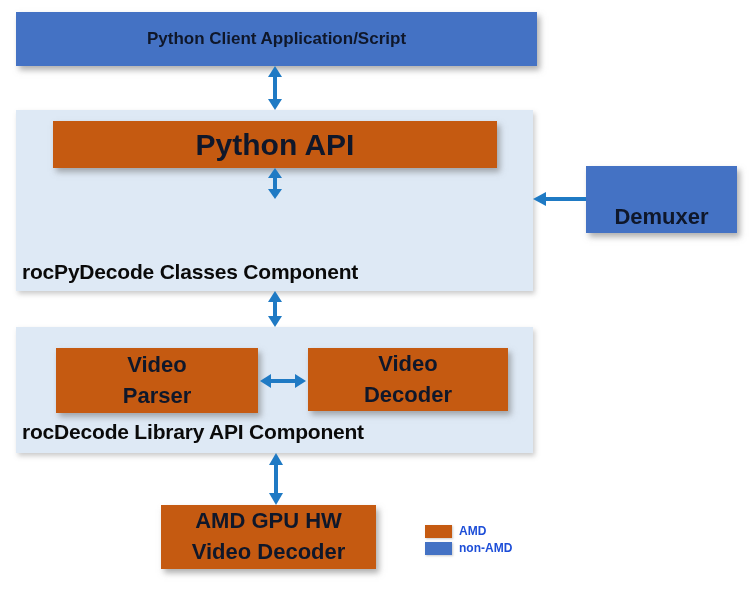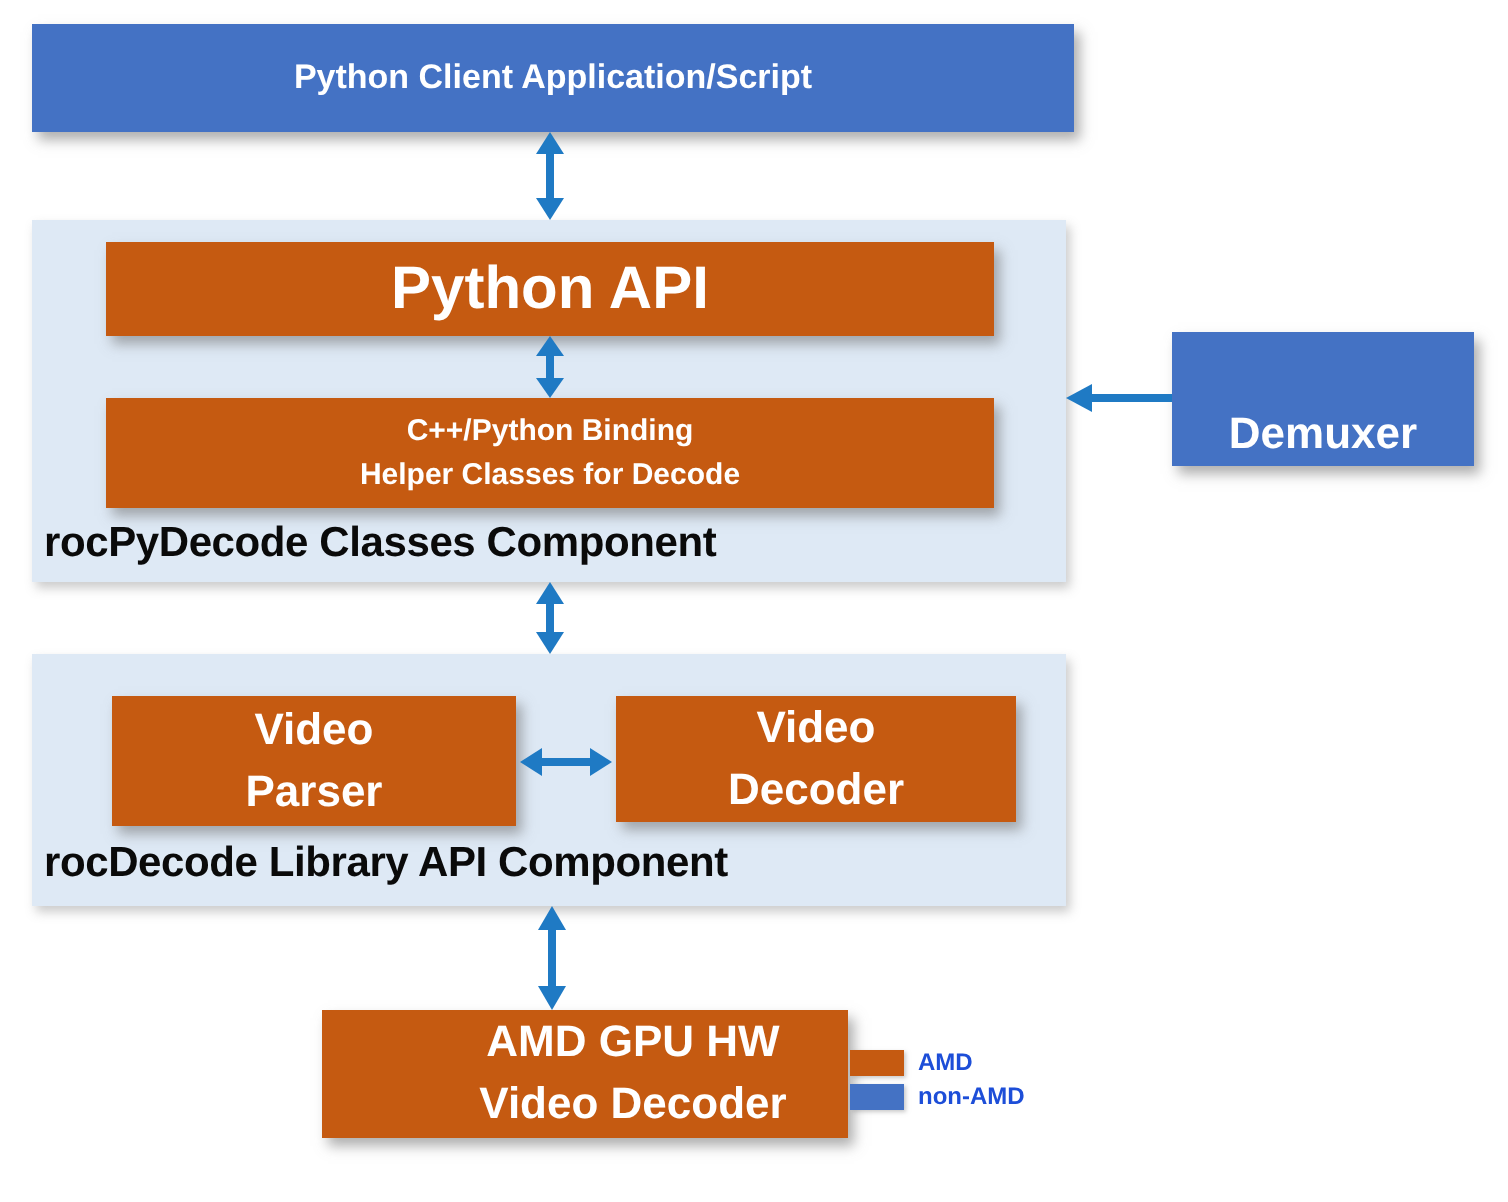--- a/index.html
+++ b/index.html
@@ -1,19 +1,19 @@
 <!DOCTYPE html>
 <html><head>
 <meta charset="utf-8">
 <style>
   html,body { margin:0; padding:0; background:#ffffff; font-family:"Liberation Sans", sans-serif; }
   .canvas { position:relative; width:754px; height:601px; background:#ffffff; overflow:hidden; }
 
   .node { position:absolute; display:flex; flex-direction:column; align-items:center; justify-content:center;
-          text-align:center; font-weight:bold; color:#ffffff; }
+          text-align:center; font-weight:bold; color:#0f172a; }
   .blue   { background:#4472C4; box-shadow:3px 4px 6px rgba(110,110,110,0.55); }
   .orange { background:#C55A11; box-shadow:3px 4px 6px rgba(110,110,110,0.55); }
 
   .container-bg { position:absolute; background:#DEE9F5; box-shadow:2px 3px 5px rgba(140,140,140,0.45); }
   .container-label { position:absolute; font-weight:bold; color:#0a0a0a; font-size:21px; letter-spacing:-0.2px; }
 
   .arrow { position:absolute; }
   .arrow polygon, .arrow rect { fill:#1F7AC4; }
 
   .legend { position:absolute; left:425px; top:524px; }
@@ -48,24 +48,20 @@
   <div class="node orange fs24" style="left:53px; top:121px; width:444px; height:47px;">
     <span>Python API</span>
   </div>
 
   <svg class="arrow" style="left:265px; top:168px;" width="20" height="31">
     <polygon points="10,0 3,10 17,10"></polygon>
     <polygon points="10,31 3,21 17,21"></polygon>
     <rect x="8" y="9" width="4" height="13"></rect>
   </svg>
 
-  <div class="node orange fs15" style="left:53px; top:199px; width:444px; height:55px;">
-    <span>C++/Python Binding</span>
-    <span>Helper Classes for Decode</span>
-  </div>
 
   <div class="container-label" style="left:22px; top:260px;">rocPyDecode Classes Component</div>
 
   <div class="node blue fs22" style="left:586px; top:166px; width:151px; height:67px;justify-content:flex-end;">
     <span>Demuxer</span>
   </div>
 
   <svg class="arrow" style="left:533px; top:189px;" width="53" height="20">
     <polygon points="0,10 13,3 13,17"></polygon>
     <rect x="12" y="8" width="41" height="4"></rect>
@@ -96,21 +92,21 @@
   </div>
 
   <div class="container-label" style="left:22px; top:420px;">rocDecode Library API Component</div>
 
   <svg class="arrow" style="left:266px; top:453px;" width="20" height="52">
     <polygon points="10,0 3,12 17,12"></polygon>
     <polygon points="10,52 3,40 17,40"></polygon>
     <rect x="8" y="11" width="4" height="30"></rect>
   </svg>
 
-  <div class="node orange fs22" style="left:161px; top:505px; width:215px; height:64px;padding-left:48px;">
+  <div class="node orange fs22" style="left:161px; top:505px; width:215px; height:64px;">
     <span>AMD GPU HW</span>
     <span>Video Decoder</span>
   </div>
 
   <div class="legend">
     <div class="legend-row">
       <span class="swatch swatch-amd"></span>
       <span class="legend-label">AMD</span>
     </div>
     <div class="legend-row">

